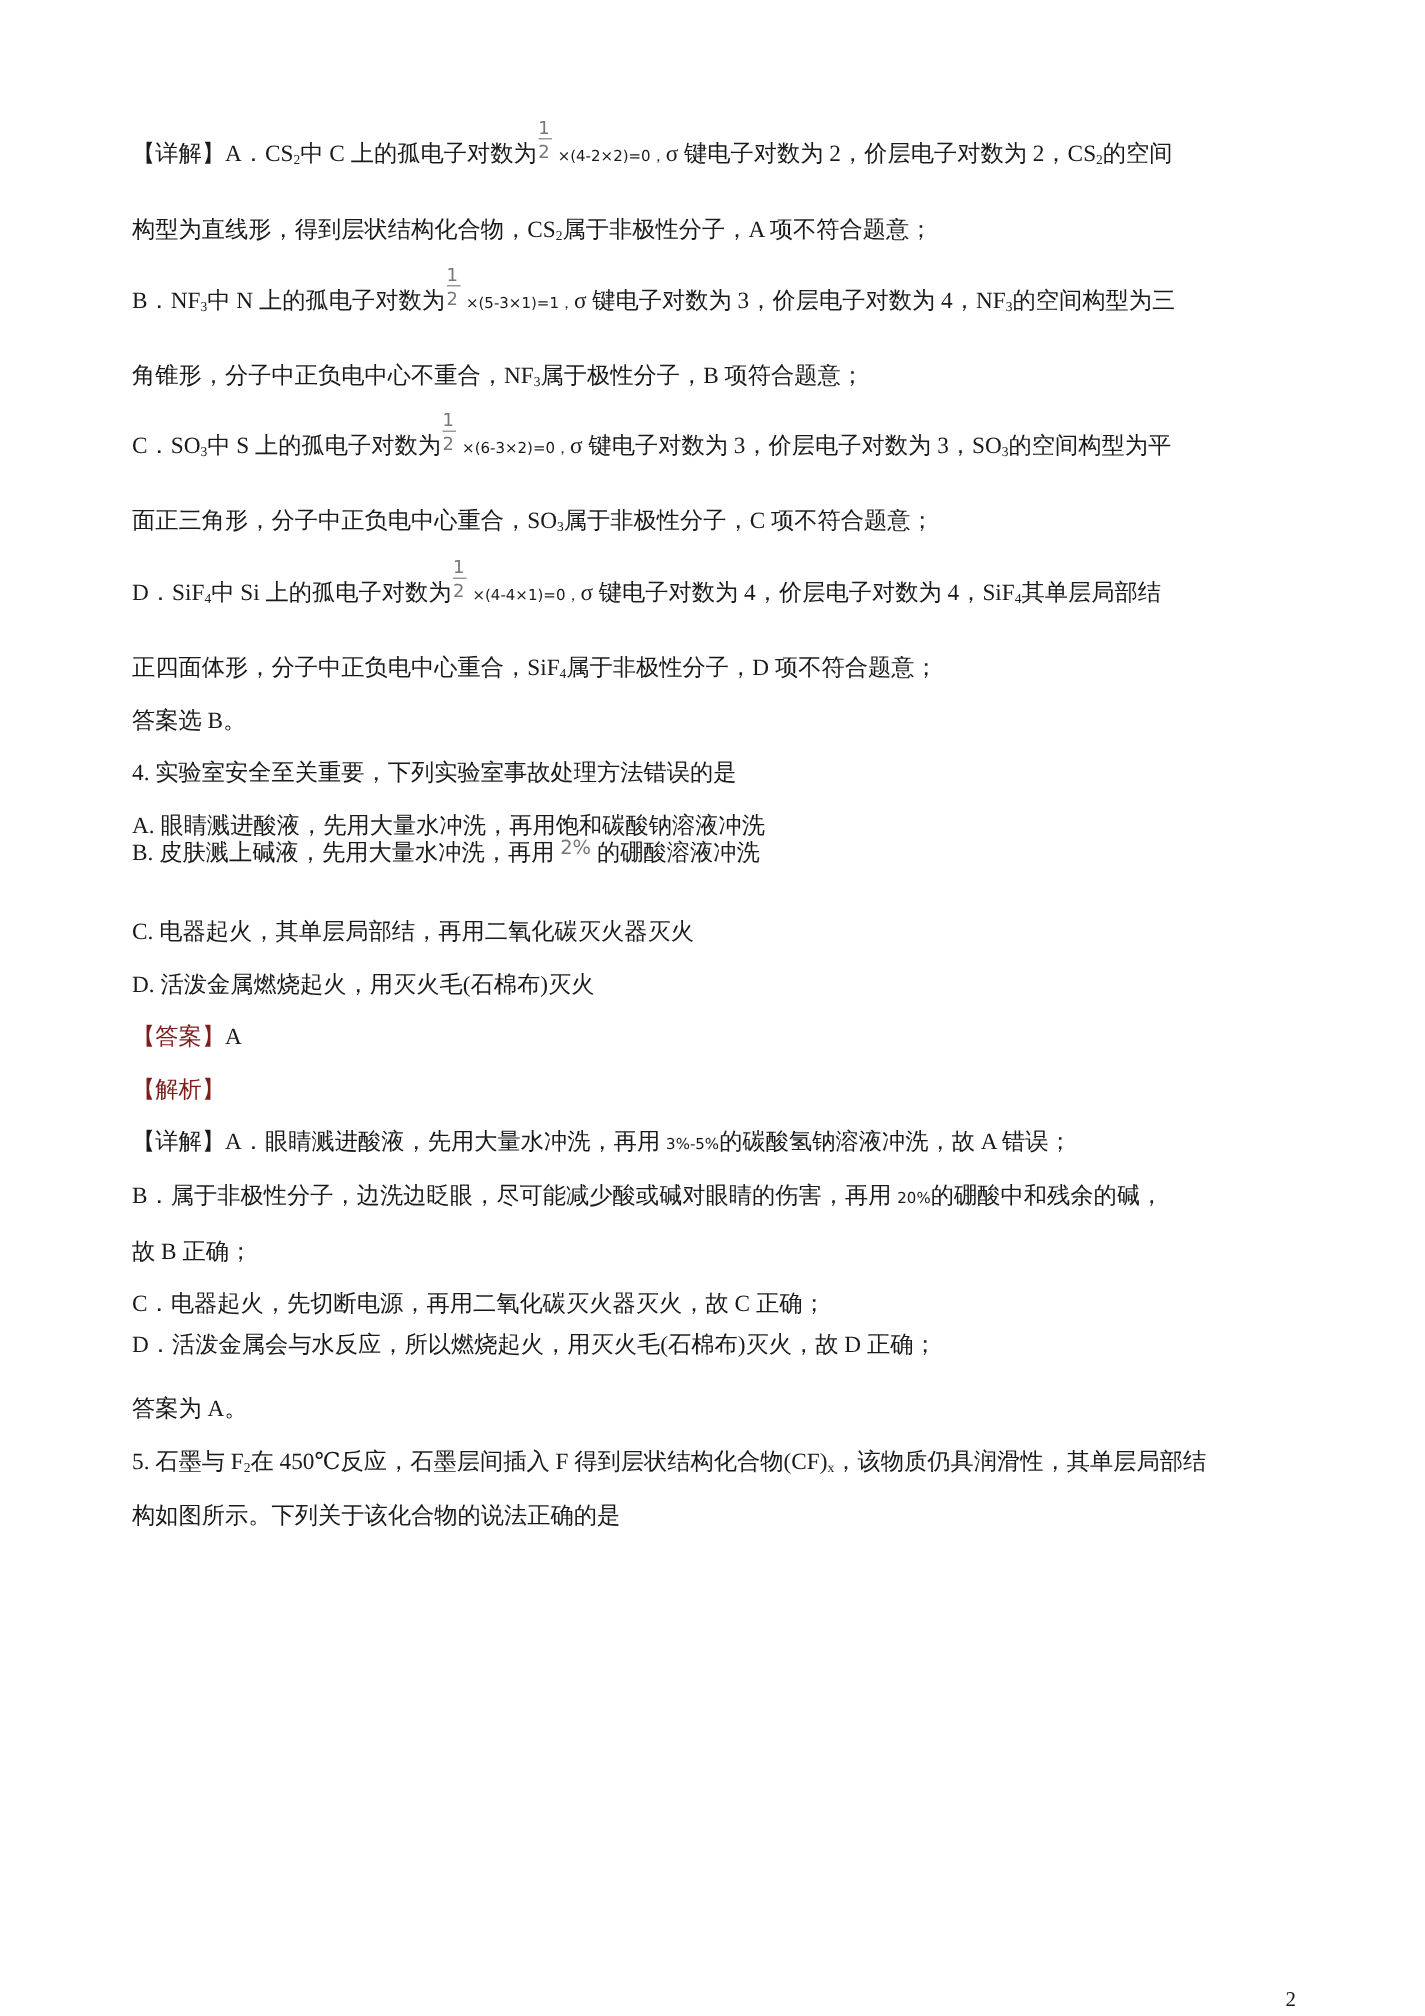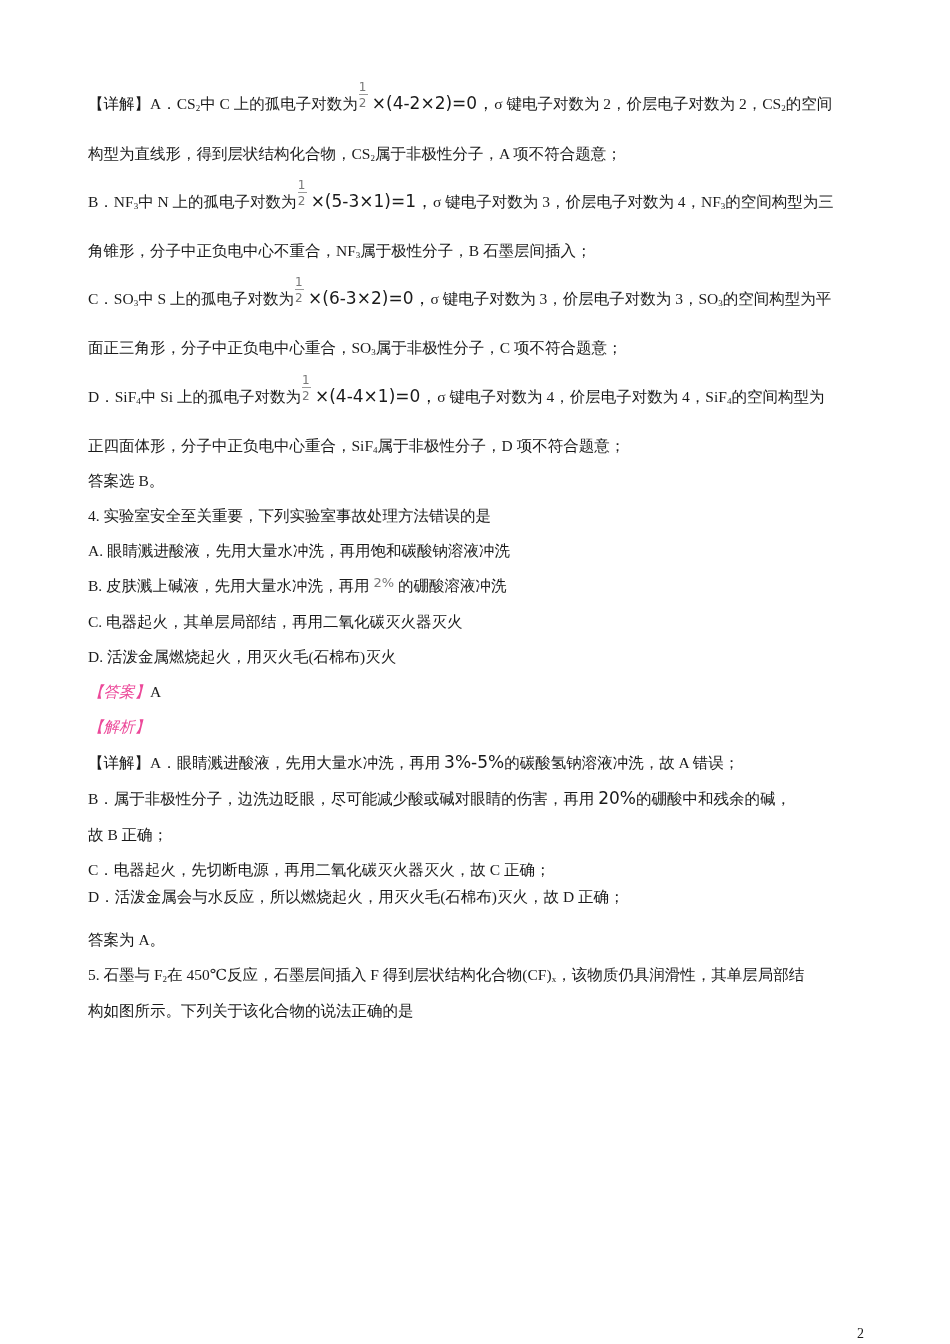--- a/index.html
+++ b/index.html
@@ -1,64 +1,64 @@
 <!DOCTYPE html>
 <html><head>
 <meta charset="utf-8">
 <style>
   html, body { margin: 0; padding: 0; background: #ffffff; }
   body { width: 950px; height: 1344px; position: relative; overflow: hidden;
          font-family: "Liberation Serif", "DejaVu Serif", serif; color: #1a1a1a; font-size: 15.5px; }
   .line { position: absolute; left: 88px; white-space: nowrap; line-height: 20px; }
-  .blue { color: #ec4899; font-style: italic; }
+  .blue { color: #7f1d1d; }
   sub { font-size: 9px; vertical-align: -2px; line-height: 0; }
   .frac { display: inline-block; position: relative; width: 10px; height: 20px; vertical-align: middle; margin: 0 3px 0 1px; }
   .frac .num { position: absolute; left: 0; top: -18px; font-size: 12px; color: #777; font-family: "DejaVu Sans", sans-serif; }
   .frac .bar { position: absolute; left: 0; top: -1px; width: 9px; height: 1px; background: #999; }
   .frac .den { position: absolute; left: 0; top: 0px; font-size: 12px; color: #777; font-family: "DejaVu Sans", sans-serif; line-height: 16px; }
-  .sans { font-family: "DejaVu Sans", sans-serif; font-size: 17px; text-align: right; }
+  .sans { font-family: "DejaVu Sans", sans-serif; font-size: 10px; text-align: right; }
   .pct { font-family: "DejaVu Sans", sans-serif; font-size: 13px; color: #777; position: relative; top: -4px; }
   .pagenum { position: absolute; left: 857px; top: 1326px; font-size: 14px; }
 </style>
 </head>
 <body>
 
 <div class="line" style="top:93px">
   <span>【详解】A．</span><span>CS</span><sub>2</sub><span>中 C 上的孤电子对数为</span><span class="frac"><span class="num">1</span><span class="bar"></span><span class="den">2</span></span><span class="sans">×(4-2×2)=0，</span><span>σ 键电子对数为 2，价层电子对数为 2，CS</span><sub>2</sub><span>的空间</span>
 </div>
 <div class="line" style="top:144px">
   <span>构型为直线形，得到层状结构化合物，CS</span><sub>2</sub><span>属于非极性分子，A 项不符合题意；</span>
 </div>
 
 <div class="line" style="top:191px">
   <span>B．</span><span>NF</span><sub>3</sub><span>中 N 上的孤电子对数为</span><span class="frac"><span class="num">1</span><span class="bar"></span><span class="den">2</span></span><span class="sans">×(5-3×1)=1，</span><span>σ 键电子对数为 3，价层电子对数为 4，NF</span><sub>3</sub><span>的空间构型为三</span>
 </div>
 <div class="line" style="top:241px">
-  <span>角锥形，分子中正负电中心不重合，NF</span><sub>3</sub><span>属于极性分子，B 石墨层间插入；</span>
+  <span>角锥形，分子中正负电中心不重合，NF</span><sub>3</sub><span>属于极性分子，B 项符合题意；</span>
 </div>
 
 <div class="line" style="top:288px">
   <span>C．</span><span>SO</span><sub>3</sub><span>中 S 上的孤电子对数为</span><span class="frac"><span class="num">1</span><span class="bar"></span><span class="den">2</span></span><span class="sans">×(6-3×2)=0，</span><span>σ 键电子对数为 3，价层电子对数为 3，SO</span><sub>3</sub><span>的空间构型为平</span>
 </div>
 <div class="line" style="top:338px">
   <span>面正三角形，分子中正负电中心重合，SO</span><sub>3</sub><span>属于非极性分子，C 项不符合题意；</span>
 </div>
 
 <div class="line" style="top:386px">
-  <span>D．</span><span>SiF</span><sub>4</sub><span>中 Si 上的孤电子对数为</span><span class="frac"><span class="num">1</span><span class="bar"></span><span class="den">2</span></span><span class="sans">×(4-4×1)=0，</span><span>σ 键电子对数为 4，价层电子对数为 4，SiF</span><sub>4</sub><span>的空间构型为</span>
+  <span>D．</span><span>SiF</span><sub>4</sub><span>中 Si 上的孤电子对数为</span><span class="frac"><span class="num">1</span><span class="bar"></span><span class="den">2</span></span><span class="sans">×(4-4×1)=0，</span><span>σ 键电子对数为 4，价层电子对数为 4，SiF</span><sub>4</sub><span>其单层局部结</span>
 </div>
 <div class="line" style="top:436px">
   <span>正四面体形，分子中正负电中心重合，SiF</span><sub>4</sub><span>属于非极性分子，D 项不符合题意；</span>
 </div>
 
 <div class="line" style="top:471px">答案选 B。</div>
 
 <div class="line" style="top:506px">4. 实验室安全至关重要，下列实验室事故处理方法错误的是</div>
 <div class="line" style="top:541px">A. 眼睛溅进酸液，先用大量水冲洗，再用饱和碳酸钠溶液冲洗</div>
-<div class="line" style="top:576px">
+<div class="line" style="top:559px">
   <span>B. 皮肤溅上碱液，先用大量水冲洗，再用</span> <span class="pct">2%</span> <span>的硼酸溶液冲洗</span>
 </div>
 <div class="line" style="top:612px">C. 电器起火，其单层局部结，再用二氧化碳灭火器灭火</div>
 <div class="line" style="top:647px">D. 活泼金属燃烧起火，用灭火毛(石棉布)灭火</div>
 
 <div class="line" style="top:682px">
   <span class="blue">【答案】</span><span>A</span>
 </div>
 <div class="line blue" style="top:717px">【解析】</div>
 

